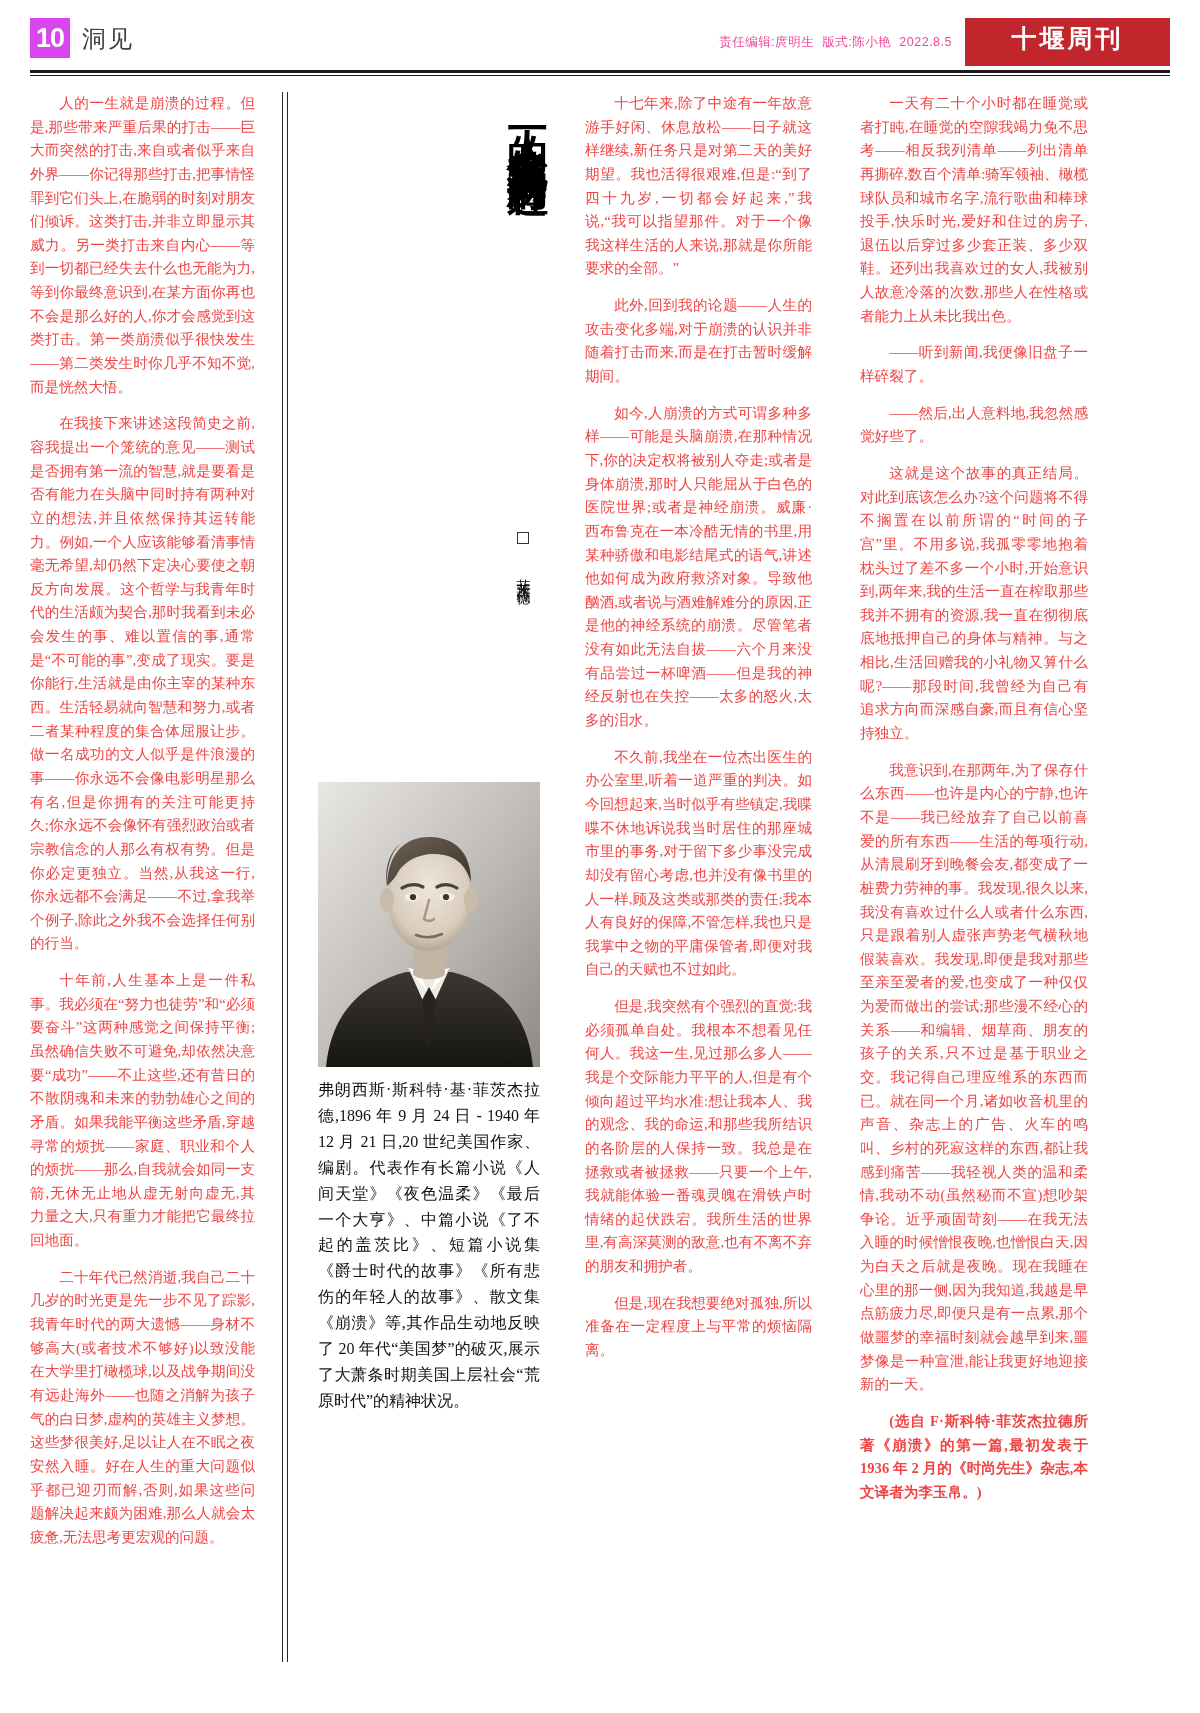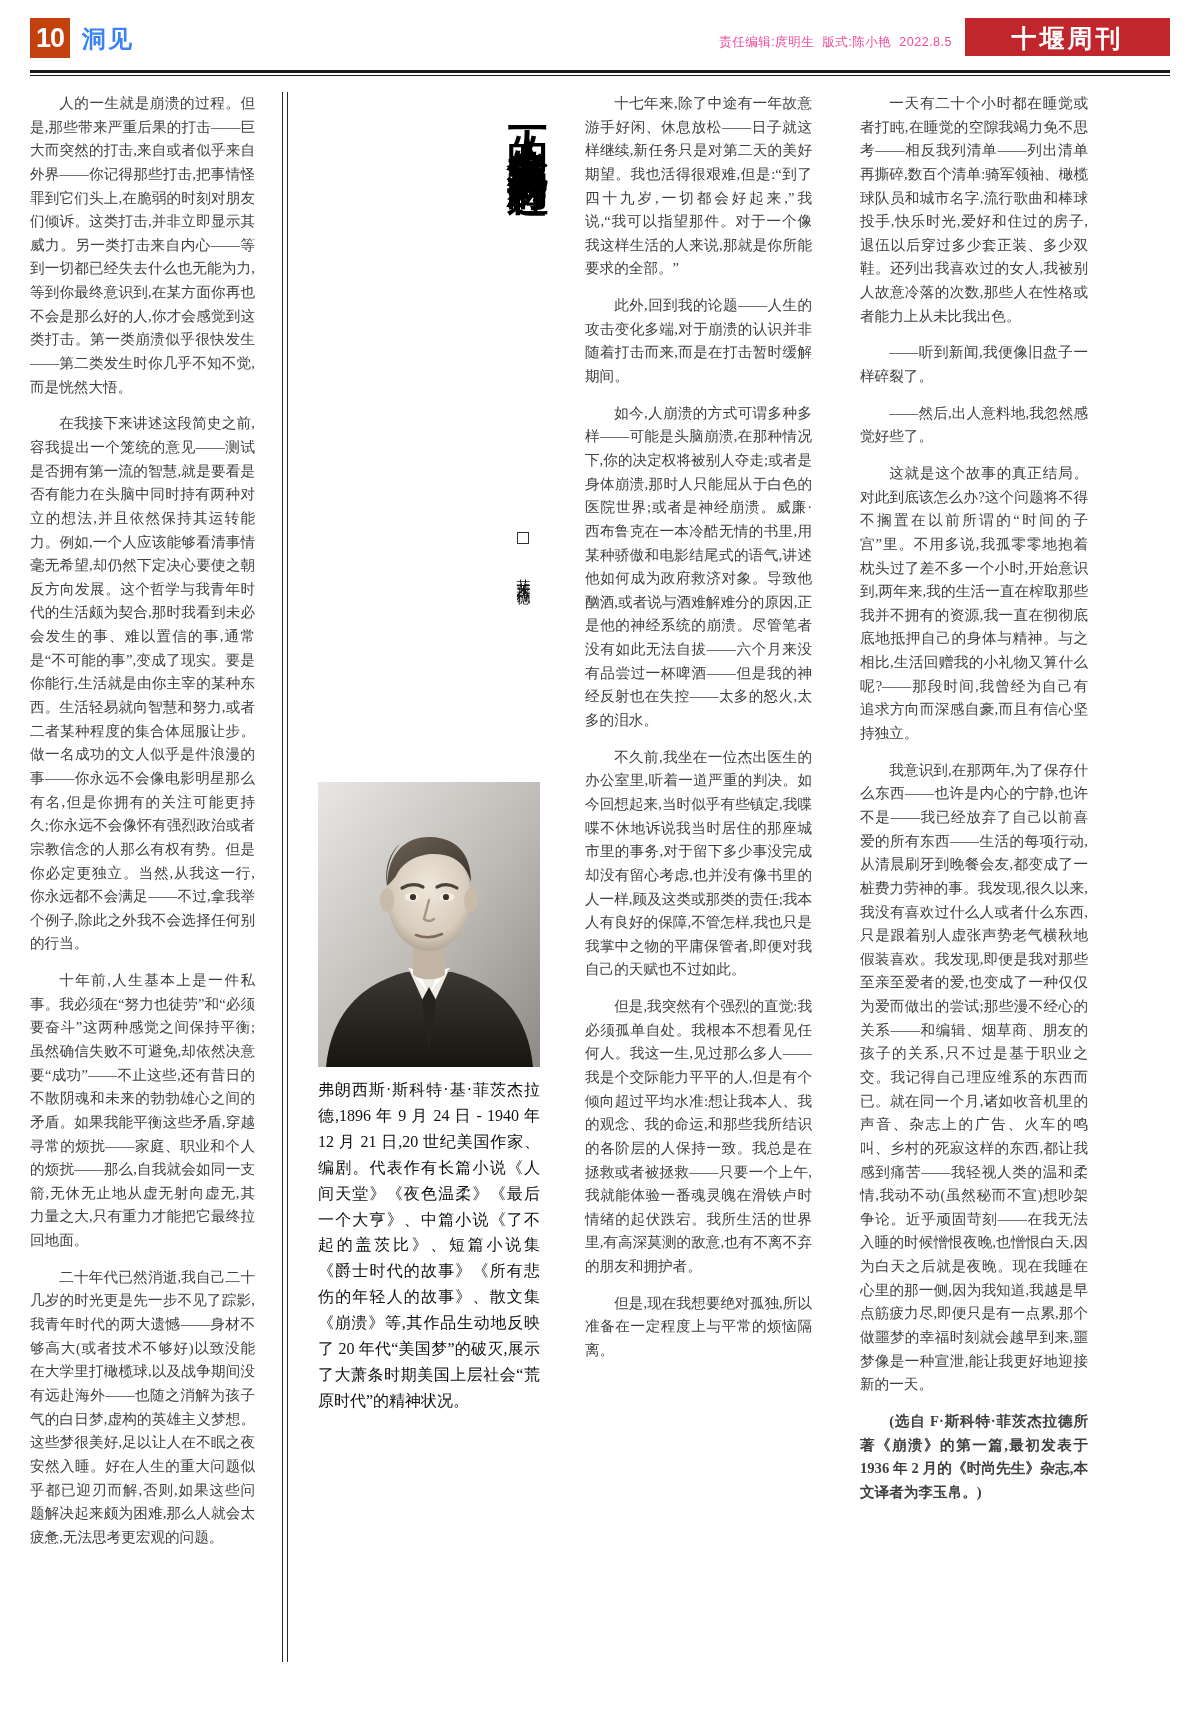--- a/index.html
+++ b/index.html
@@ -30,56 +30,56 @@
     top: 18px;
     width: 1140px;
     height: 52px;
   }
   .page-num-box {
     position: absolute;
     left: 0;
     top: 0;
     width: 40px;
     height: 40px;
-    background: #c2410c;
+    background: #d946ef;
     color: #fff;
     font-family: "Liberation Sans", sans-serif;
     font-size: 27px;
     font-weight: bold;
     line-height: 40px;
     text-align: center;
     letter-spacing: -1px;
   }
   .section-name {
     position: absolute;
     left: 52px;
     top: 5px;
     font-family: "Liberation Sans", sans-serif;
     font-size: 24px;
-    font-weight: bold;
-    color: #3b82f6;
+    font-weight: normal;
+    color: #404040;
     letter-spacing: 2px;
   }
   .credits {
     position: absolute;
     right: 218px;
     top: 16px;
     font-family: "Liberation Sans", sans-serif;
     font-size: 12.5px;
     color: #ec4899;
     white-space: nowrap;
     letter-spacing: 0.5px;
   }
   .credits .sep { display: inline-block; width: 8px; }
   .paper-logo {
     position: absolute;
     right: 0;
     top: 0;
     width: 205px;
-    height: 38px;
+    height: 48px;
     background: #c0262c;
     color: #fff;
     font-family: "Liberation Sans", sans-serif;
     font-size: 25px;
     font-weight: bold;
     line-height: 40px;
     text-align: center;
     letter-spacing: 3px;
   }
   .rule-thick {
@@ -107,21 +107,21 @@
     width: 1140px;
     height: 1590px;
   }
   .col {
     position: absolute;
     top: 0;
     font-size: 14.6px;
     line-height: 1.62;
     text-align: justify;
     text-justify: inter-ideograph;
-    color: #404040;
+    color: #ef4444;
   }
   .col p {
     margin: 0 0 13px 0;
     text-indent: 2em;
   }
 
   #col1 { left: 0;   width: 225px; }
   #col3 { left: 555px; width: 227px; }
   #col4 { left: 830px; width: 228px; }
 

